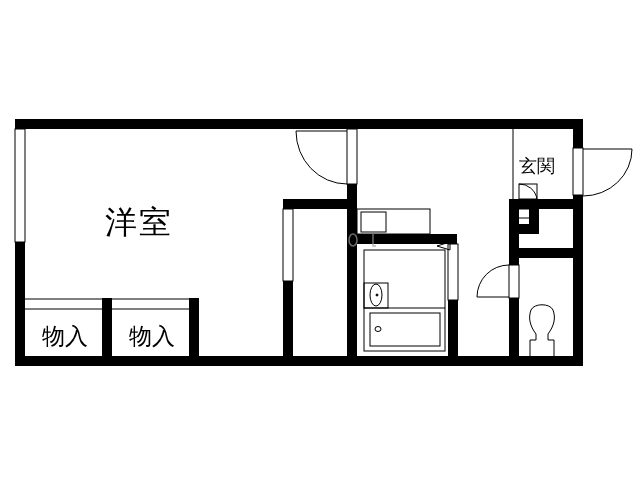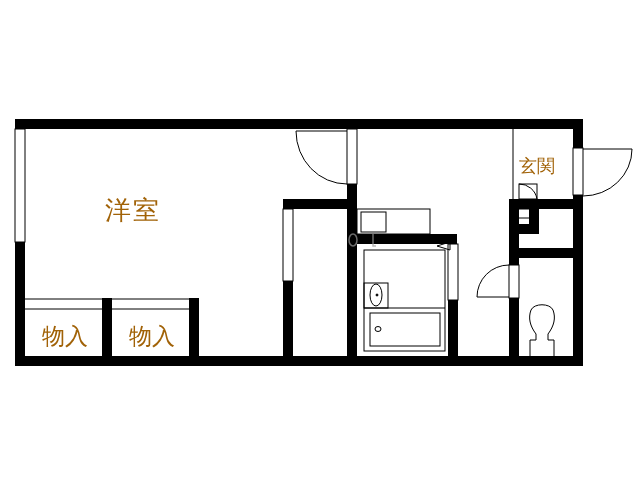--- a/index.html
+++ b/index.html
@@ -1,19 +1,19 @@
 <!DOCTYPE html>
 <html><head>
 <meta charset="utf-8">
 <style>
   html, body { margin: 0; padding: 0; background: #ffffff; }
   body { width: 640px; height: 480px; position: relative; overflow: hidden; font-family: "DejaVu Sans", sans-serif; }
   #plan { position: absolute; left: 0; top: 0; width: 640px; height: 480px; }
-  .lbl { position: absolute; color: #a16207; white-space: nowrap; font-family: "DejaVu Sans", sans-serif; }
-  .lbl-big { font-size: 26px; letter-spacing: 2px; }
+  .lbl { position: absolute; color: #000000; white-space: nowrap; font-family: "DejaVu Sans", sans-serif; }
+  .lbl-big { font-size: 32px; letter-spacing: 2px; margin-top: 8px; }
   .lbl-small { font-size: 23px; }
   .lbl-mid { font-size: 18px; }
 </style>
 </head>
 <body>
 
 <svg id="plan" viewBox="0 0 640 480" xmlns="http://www.w3.org/2000/svg">
 
   <g fill="#000">
     <rect x="15" y="119" width="568" height="10"></rect>

